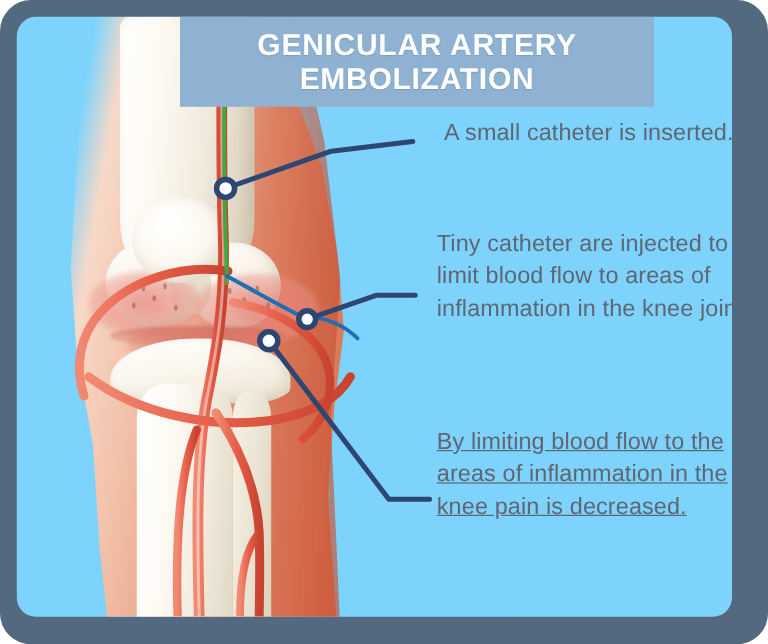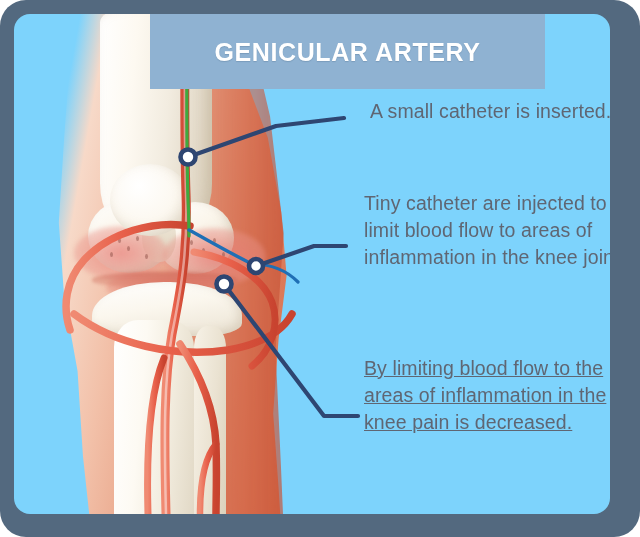--- a/index.html
+++ b/index.html
@@ -281,20 +281,21 @@
       <g fill="#ffffff" stroke="#2e4672" stroke-width="4.6">
         <circle cx="174" cy="143" r="7.5"></circle>
         <circle cx="242" cy="252" r="7.0"></circle>
         <circle cx="210" cy="270" r="7.5"></circle>
       </g>
     </svg>
 
     <div class="title-bar">
       <div class="title-text">
         <span>GENICULAR ARTERY</span><br>
+        <span>EMBOLIZATION</span>
       </div>
     </div>
 
     <div class="note note-1">A small catheter is inserted.</div>
     <div class="note note-2">Tiny catheter are injected to limit blood flow to areas of inflammation in the knee joint.</div>
     <div class="note note-3">By limiting blood flow to the areas of inflammation in the knee pain is decreased.</div>
 
   </div>
 </div>
 

